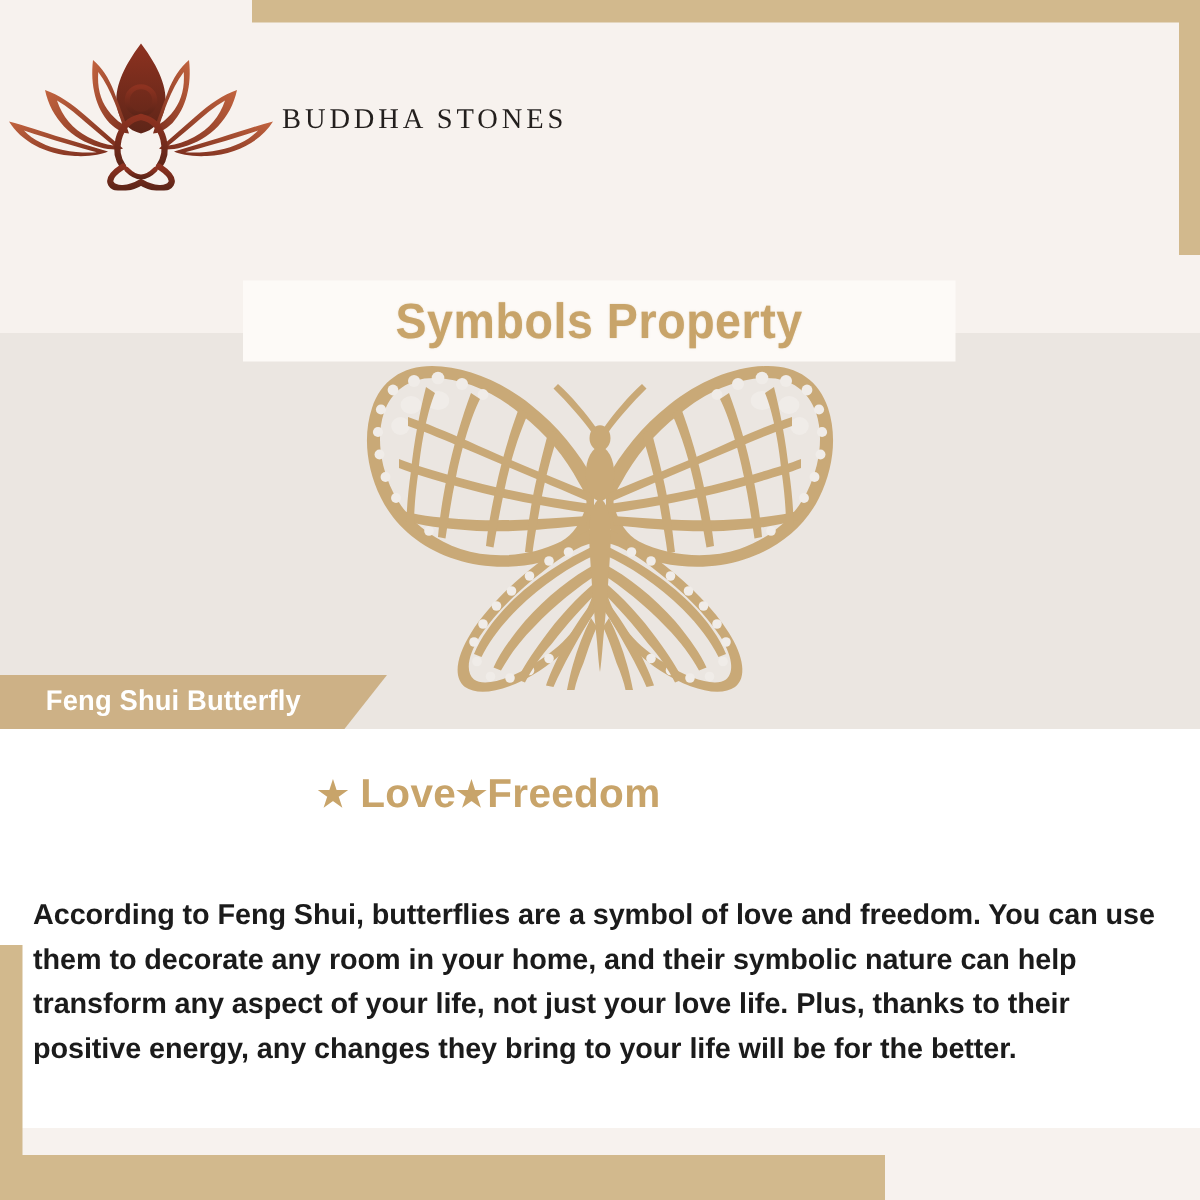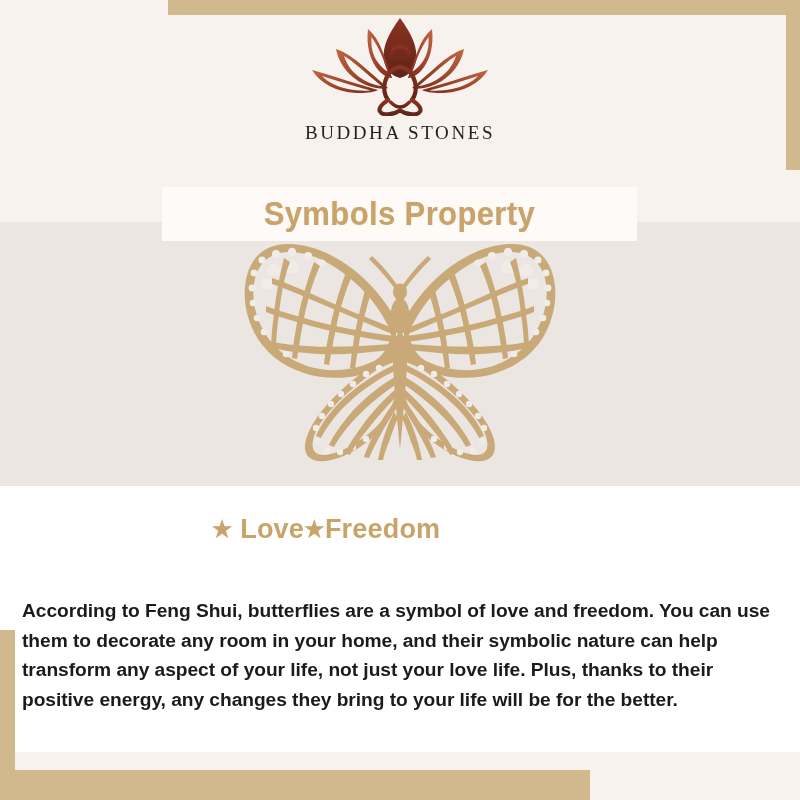--- a/index.html
+++ b/index.html
@@ -74,21 +74,21 @@
     background: #d2b98d;
   }
 
   
   .logo-wrap {
     position: absolute;
     left: 0; top: 16px;
     width: 800px;
     height: 126px;
     display: flex;
-    flex-direction: column;
+    flex-direction: row;
     align-items: center;
     justify-content: flex-start;
   }
   .logo-mark { display: block; }
   .logo-word {
     margin-top: 2px;
     font-family: "Liberation Serif", serif;
     font-size: 19px;
     letter-spacing: 2.6px;
     color: #231f1d;
@@ -417,18 +417,21 @@
                  C171.4 212 170.8 206 170 196
                  C168 176 166 152 165 132
                  C164 116 166 104 172 100 Z"></path>
 
         <path d="M170 54 C163 44 153 32 144 24 L141 27 C150 36 160 47 167 57 Z"></path>
         <path d="M174 54 C181 44 191 32 200 24 L203 27 C194 36 184 47 177 57 Z"></path>
       </g>
     </svg>
   </div>
 
+  <div class="tag">
+    <span class="tag-label">Feng Shui Butterfly</span>
+  </div>
 
   <div class="lf-heading"><span class="lf-star">★</span> <span>Love</span><span class="lf-star">★</span><span>Freedom</span></div>
 
   <p class="body-copy">According to Feng Shui, butterflies are a symbol of love and freedom. You can use them to decorate any room in your home, and their symbolic nature can help transform any aspect of your life, not just your love life. Plus, thanks to their positive energy, any changes they bring to your life will be for the better.</p>
 
 </div>
 
 </body></html>

